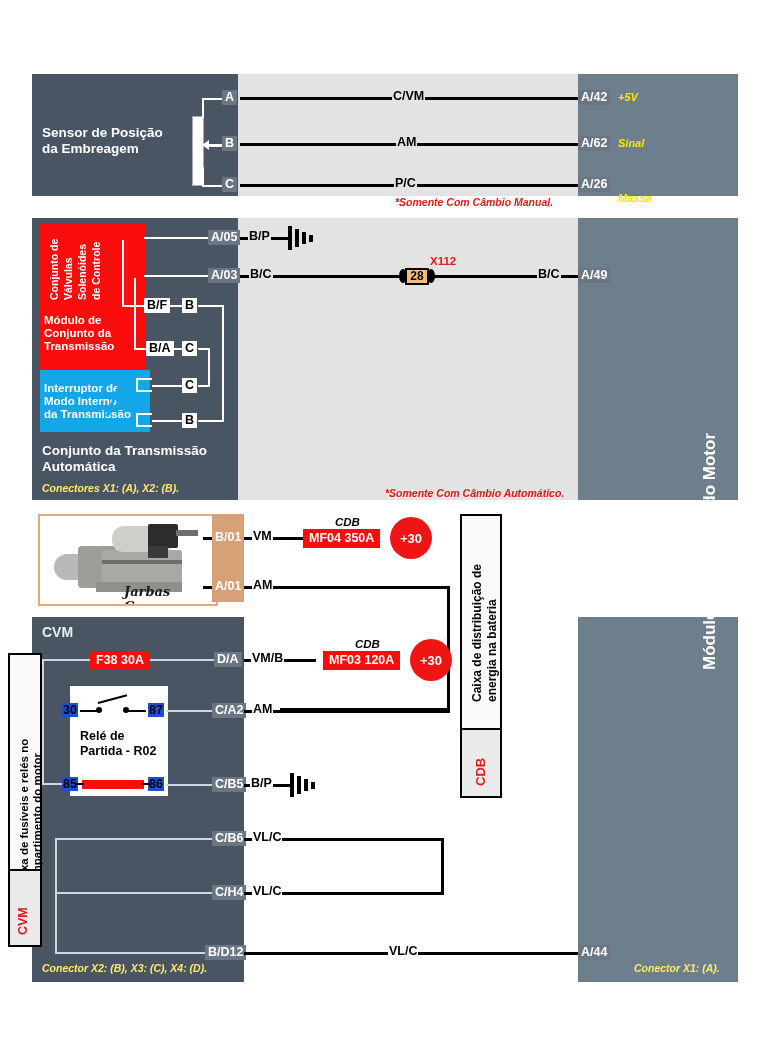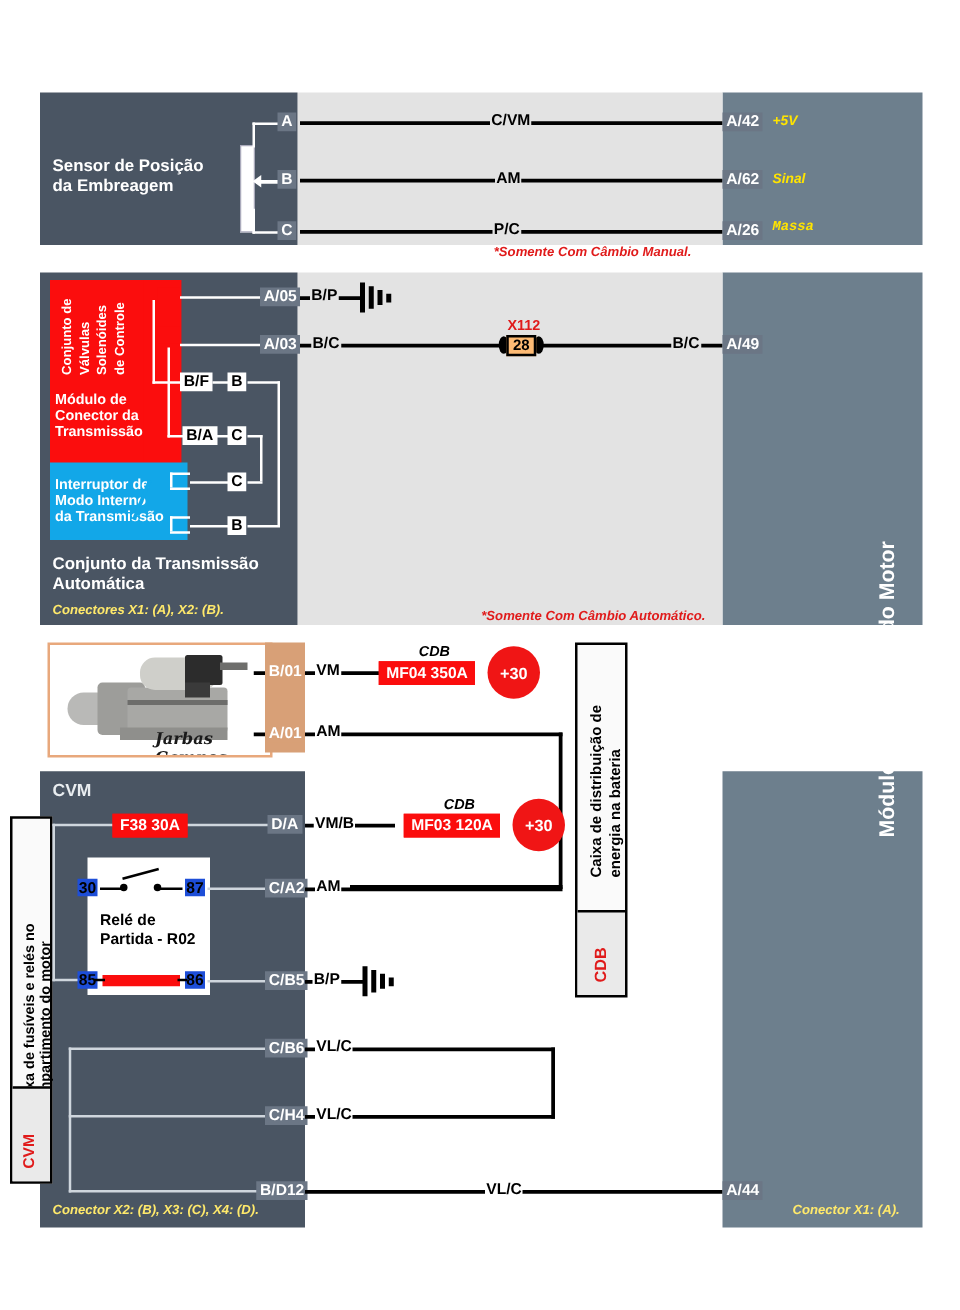--- a/index.html
+++ b/index.html
@@ -63,21 +63,21 @@
   .batt{position:absolute;width:42px;height:42px;border-radius:50%;background:#f01515;
         color:#fff;font-size:13px;font-weight:bold;display:flex;align-items:center;justify-content:center;}
 
   
   .splice{position:absolute;width:34px;height:20px;display:flex;align-items:center;justify-content:center;}
   .splice .num{background:#fdba74;border:2px solid #000;font-size:12px;font-weight:bold;
      line-height:13px;padding:0 3px;color:#000;z-index:2;}
   .splice .cap{position:absolute;top:3px;width:8px;height:14px;background:#000;border-radius:50%;}
   .splice .capL{left:-1px;}
   .splice .capR{right:-1px;}
-  .x112{position:absolute;color:#e01b1b;font-size:11.5px;font-weight:bold;}
+  .x112{position:absolute;color:#e01b1b;font-size:11.5px;font-weight:bold;margin-left:24px;}
 
   
   .gnd{position:absolute;}
   .gnd i{position:absolute;background:#000;display:block;}
 
   
   .sidebox{position:absolute;background:#fafafa;border:2px solid #000;}
   .sidebox .lower{position:absolute;left:0;right:0;bottom:0;background:#eaeaea;border-top:2px solid #000;}
 
   
@@ -135,40 +135,40 @@
   <div class="term" style="left:222px;top:136px;">B</div>
   <div class="wire wh" style="left:240px;top:143px;width:338px;"></div>
   <div class="wlab bgl" style="left:396px;top:136px;">AM</div>
   <div class="term" style="left:578px;top:136px;">A/62</div>
   <div class="note-yellow-small" style="left:618px;top:137px;">Sinal</div>
 
   <div class="term" style="left:222px;top:177px;">C</div>
   <div class="wire wh" style="left:240px;top:184px;width:338px;"></div>
   <div class="wlab bgl" style="left:394px;top:177px;">P/C</div>
   <div class="term" style="left:578px;top:177px;">A/26</div>
-  <div class="note-yellow-small" style="left:618px;top:176px;font-family:Liberation Mono, monospace;">Massa</div>
+  <div class="note-yellow-small" style="left:618px;top:192px;">Massa</div>
 
   <div class="note-r" style="left:395px;top:196px;">*Somente Com Câmbio Manual.</div>
 
   <div class="panel lightgrey" style="left:238px;top:218px;width:340px;height:282px;"></div>
   <div class="panel slate" style="left:32px;top:218px;width:206px;height:282px;"></div>
 
   <div class="redbox" style="left:40px;top:224px;width:105px;height:80px;"></div>
   <div class="redbox" style="left:40px;top:300px;width:105px;height:82px;"></div>
   <div class="redbox" style="left:115px;top:224px;width:30px;height:158px;"></div>
   <div class="redbox" style="left:126px;top:230px;width:18px;height:14px;"></div>
   <div class="redbox" style="left:126px;top:261px;width:18px;height:14px;"></div>
 
   <div class="vtext blk-label" style="left:48px;top:228px;height:72px;font-size:10.5px;line-height:13px;">Conjunto de</div>
   <div class="vtext blk-label" style="left:62px;top:228px;height:72px;font-size:10.5px;line-height:13px;">Válvulas</div>
   <div class="vtext blk-label" style="left:76px;top:228px;height:72px;font-size:10.5px;line-height:13px;">Solenóides</div>
   <div class="vtext blk-label" style="left:90px;top:228px;height:72px;font-size:10.5px;line-height:13px;">de Controle</div>
 
   <div class="blk-label" style="left:44px;top:314px;">Módulo de</div>
-  <div class="blk-label" style="left:44px;top:327px;">Conector da</div>
+  <div class="blk-label" style="left:44px;top:327px;">Conjunto da</div>
   <div class="blk-label" style="left:44px;top:340px;">Transmissão</div>
 
   <div class="bluebox" style="left:40px;top:370px;width:110px;height:62px;"></div>
   <div class="blk-label" style="left:44px;top:382px;">Interruptor de</div>
   <div class="blk-label" style="left:44px;top:395px;">Modo Interno</div>
   <div class="blk-label" style="left:44px;top:408px;">da Transmissão</div>
 
   <div style="position:absolute;left:112px;top:383px;width:3px;height:34px;background:#12a7e8;transform:rotate(22deg);"></div>
 
   <div class="wire-w wh" style="left:136px;top:378px;width:16px;"></div>

